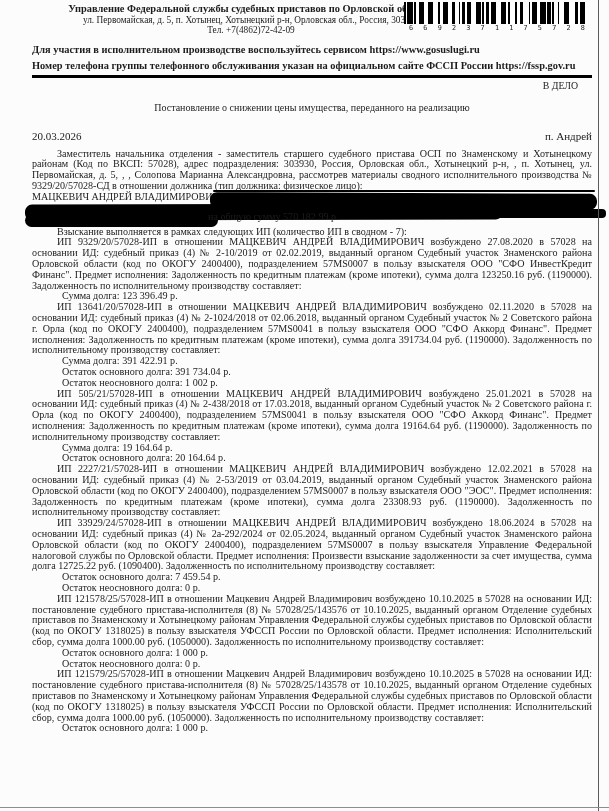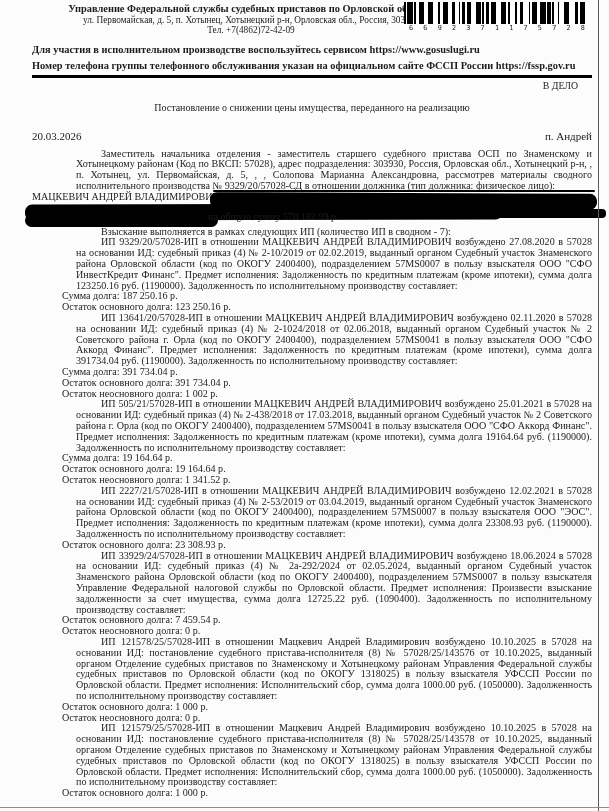--- a/index.html
+++ b/index.html
@@ -25,21 +25,21 @@
 
   .notice { font-weight:bold; font-size:10.4px; line-height:11px; }
   .notice-1 { margin-top:9px; }
   .notice-2 { margin-top:5px; }
   .rule { height:2.5px; background:#000; margin-top:4px; }
   .stamp { text-align:right; font-size:9.8px; line-height:10px; margin-top:3px; padding-right:14px; }
   .title { text-align:center; font-size:10px; line-height:12px; margin-top:11px; }
   .dateline { display:flex; justify-content:space-between; font-size:11px; line-height:11px; margin-top:17px; }
 
   
-  .para, .recovery, .debt-line { font-size:10.1px; line-height:10.8px;margin-left:44px; }
+  .para, .recovery, .debt-line { font-size:10.1px; line-height:10.8px; }
   .para { text-align:justify; text-indent:25px; }
   .intro { margin-top:7px; }
   .recovery { text-indent:25px; }
   .debt-line { margin-left:30px; }
 
   
   .zone { position:relative; height:35px; font-size:10.1px; line-height:10.8px; }
   .debtor { position:absolute; left:0; top:0; }
   .total { position:absolute; left:176px; top:20px; white-space:nowrap; }
   .blob { position:absolute; background:#000; border-radius:7px; }
@@ -164,47 +164,44 @@
     <div class="blob b-c"></div>
     <span class="total">на общую сумму 570 182.99 р.</span>
   </div>
 
   <div class="recovery">Взыскание выполняется в рамках следующих ИП (количество ИП в сводном - 7):</div>
 
   <div>
   <div class="entry">
     <p class="para">ИП 9329/20/57028-ИП в отношении МАЦКЕВИЧ АНДРЕЙ ВЛАДИМИРОВИЧ возбуждено 27.08.2020 в 57028 на основании ИД: судебный приказ (4) № 2-10/2019 от 02.02.2019, выданный органом Судебный участок Знаменского района Орловской области (код по ОКОГУ 2400400), подразделением 57MS0007 в пользу взыскателя ООО "СФО ИнвестКредит Финанс". Предмет исполнения: Задолженность по кредитным платежам (кроме ипотеки), сумма долга 123250.16 руб. (1190000). Задолженность по исполнительному производству составляет:</p>
     <div>
-          <div class="debt-line">Сумма долга: 187 250.16 р.</div>
-          <div class="debt-line">Остаток основного долга: 123 250.16 р.</div>
+          <div class="debt-line">Сумма долга: 123 396.49 р.</div>
         </div>
   </div>
 
   <div class="entry">
     <p class="para">ИП 13641/20/57028-ИП в отношении МАЦКЕВИЧ АНДРЕЙ ВЛАДИМИРОВИЧ возбуждено 02.11.2020 в 57028 на основании ИД: судебный приказ (4) № 2-1024/2018 от 02.06.2018, выданный органом Судебный участок № 2 Советского района г. Орла (код по ОКОГУ 2400400), подразделением 57MS0041 в пользу взыскателя ООО "СФО Аккорд Финанс". Предмет исполнения: Задолженность по кредитным платежам (кроме ипотеки), сумма долга 391734.04 руб. (1190000). Задолженность по исполнительному производству составляет:</p>
     <div>
-          <div class="debt-line">Сумма долга: 391 734.04 р.</div>
+          <div class="debt-line">Сумма долга: 391 422.91 р.</div>
           <div class="debt-line">Остаток основного долга: 391 734.04 р.</div>
           <div class="debt-line">Остаток неосновного долга: 1 002 р.</div>
         </div>
   </div>
 
   <div class="entry">
     <p class="para">ИП 505/21/57028-ИП в отношении МАЦКЕВИЧ АНДРЕЙ ВЛАДИМИРОВИЧ возбуждено 25.01.2021 в 57028 на основании ИД: судебный приказ (4) № 2-438/2018 от 17.03.2018, выданный органом Судебный участок № 2 Советского района г. Орла (код по ОКОГУ 2400400), подразделением 57MS0041 в пользу взыскателя ООО "СФО Аккорд Финанс". Предмет исполнения: Задолженность по кредитным платежам (кроме ипотеки), сумма долга 19164.64 руб. (1190000). Задолженность по исполнительному производству составляет:</p>
     <div>
           <div class="debt-line">Сумма долга: 19 164.64 р.</div>
-          <div class="debt-line">Остаток основного долга: 19 164.64 р.</div>
-          <div class="debt-line">Остаток неосновного долга: 1 341.52 р.</div>
+          <div class="debt-line">Остаток основного долга: 20 164.64 р.</div>
         </div>
   </div>
 
   <div class="entry">
     <p class="para">ИП 2227/21/57028-ИП в отношении МАЦКЕВИЧ АНДРЕЙ ВЛАДИМИРОВИЧ возбуждено 12.02.2021 в 57028 на основании ИД: судебный приказ (4) № 2-53/2019 от 03.04.2019, выданный органом Судебный участок Знаменского района Орловской области (код по ОКОГУ 2400400), подразделением 57MS0007 в пользу взыскателя ООО "ЭОС". Предмет исполнения: Задолженность по кредитным платежам (кроме ипотеки), сумма долга 23308.93 руб. (1190000). Задолженность по исполнительному производству составляет:</p>
     <div>
-          <div class="debt-line">Остаток основного долга: 23 308.93 р.</div>
         </div>
   </div>
 
   <div class="entry">
     <p class="para">ИП 33929/24/57028-ИП в отношении МАЦКЕВИЧ АНДРЕЙ ВЛАДИМИРОВИЧ возбуждено 18.06.2024 в 57028 на основании ИД: судебный приказ (4) № 2а-292/2024 от 02.05.2024, выданный органом Судебный участок Знаменского района Орловской области (код по ОКОГУ 2400400), подразделением 57MS0007 в пользу взыскателя Управление Федеральной налоговой службы по Орловской области. Предмет исполнения: Произвести взыскание задолженности за счет имущества, сумма долга 12725.22 руб. (1090400). Задолженность по исполнительному производству составляет:</p>
     <div>
           <div class="debt-line">Остаток основного долга: 7 459.54 р.</div>
           <div class="debt-line">Остаток неосновного долга: 0 р.</div>
         </div>
   </div>

